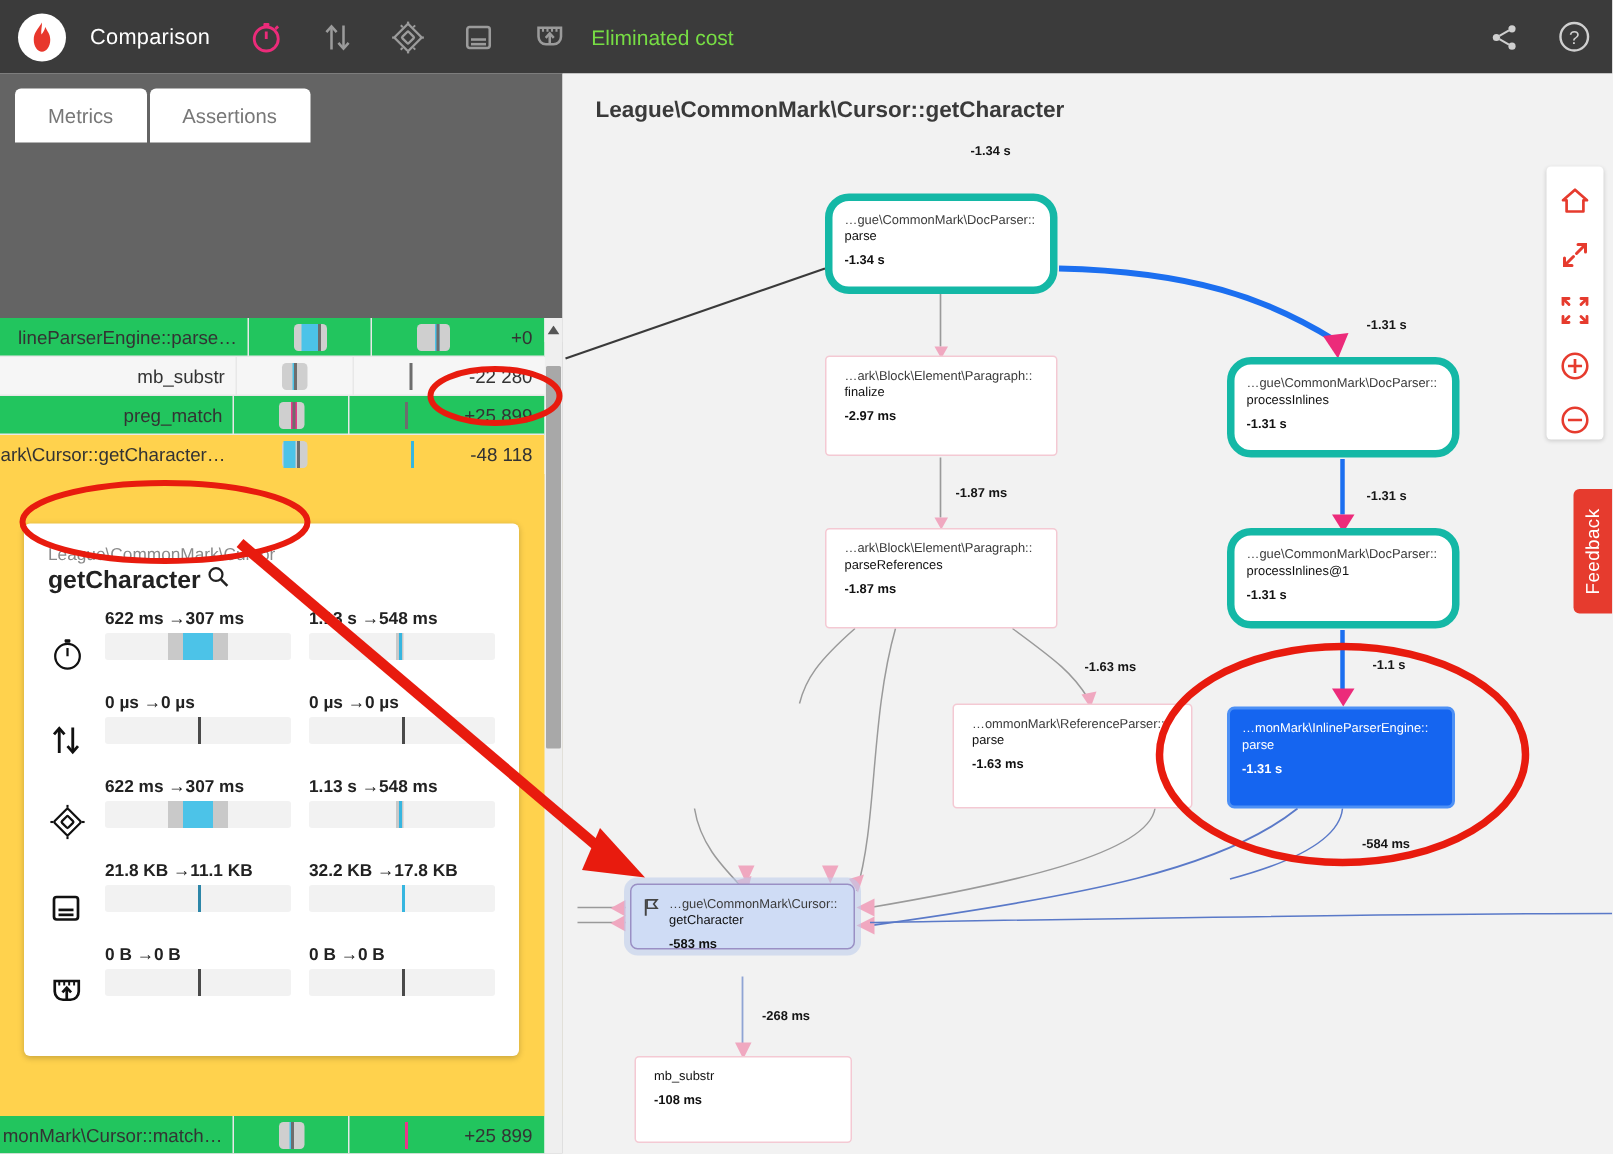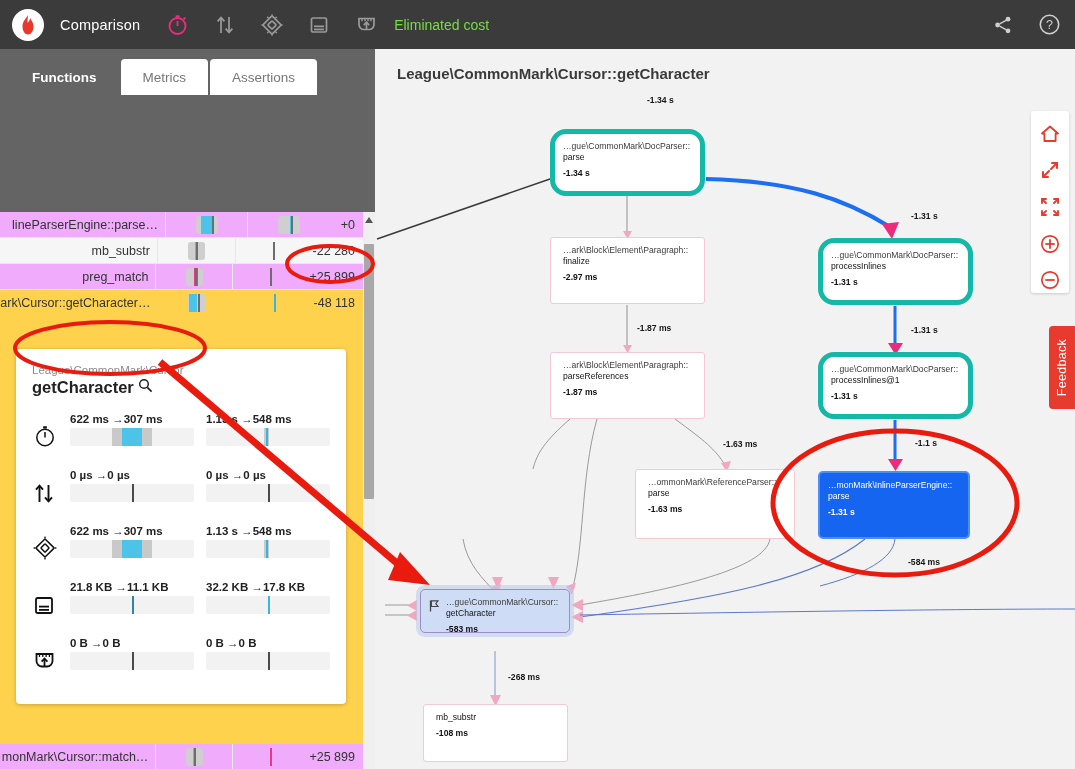--- a/index.html
+++ b/index.html
@@ -53,21 +53,21 @@
     border: 0; outline: 0; flex: 1 1 auto; height: 30px; padding: 0 10px;
     font-size: 13.5px; color: #444; font-family: "Liberation Sans", sans-serif; background: transparent;
   }
   .searchwrap input::placeholder { color: #9a9a9a; }
   .search-btn { width: 34px; height: 32px; display: flex; align-items: center; justify-content: center; cursor: pointer; border-left: 1px solid #f0f0f0; }
 
   
   .fnlist { position: absolute; top: 163px; left: 0; width: 375px; height: 606px; overflow: hidden; background: #ffffff; }
   .fnrow {
     display: flex; align-items: center; height: 26px; width: 363px;
-    border-bottom: 1px solid #e8e8e8; background: #f0abfc; cursor: pointer;
+    border-bottom: 1px solid #e8e8e8; background: #22c55e; cursor: pointer;
   }
   .fnrow.alt { background: #f6f6f6; }
   .fnrow.sel { background: #ffd24d; border-bottom: none; }
   .fn-name {
     width: 165px; text-align: right; padding-right: 7px; font-size: 12.5px; color: #333;
     white-space: nowrap; overflow: hidden; direction: rtl;
   }
   .fn-bar-cell { width: 82px; height: 26px; display: flex; align-items: center; justify-content: center; border-left: 1px solid #e8e8e8; position: relative; }
   .bar-box { width: 22px; height: 18px; background: #cfcfcf; border-radius: 3px; position: relative; }
   .bar-box .tick { position: absolute; top: 0; width: 2px; height: 18px; background: #6d6d6d; }
@@ -83,21 +83,21 @@
 
   
   .tipcard {
     position: absolute; top: 300px; left: 16px; width: 330px; height: 355px;
     background: #ffffff; border-radius: 4px; box-shadow: 0 1px 4px rgba(0,0,0,.22);
     padding: 14px 16px 10px 16px;
   }
   .tip-ns { font-size: 11.5px; color: #8a8a8a; line-height: 14px; }
   .tip-fn { font-size: 16.5px; color: #222; font-weight: bold; display: flex; align-items: center; gap: 4px; line-height: 20px; }
   .metrics { margin-top: 10px; }
-  .mrow { display: flex; align-items: center; margin-bottom: 12px; }
+  .mrow { display: flex; align-items: flex-start; margin-bottom: 12px; }
   .micon { width: 38px; height: 44px; display: flex; align-items: flex-end; justify-content: flex-start; padding-bottom: 2px; }
   .mcols { flex: 1 1 auto; display: flex; gap: 12px; }
   .mcol { flex: 1 1 0; }
   .mlabel { font-size: 11.5px; color: #222; margin-bottom: 3px; white-space: nowrap; font-weight: bold; }
   .mtrack { height: 18px; background: #f2f2f2; border-radius: 2px; position: relative; }
   .mtrack .seg { position: absolute; top: 0; height: 18px; }
   .mtrack .needle { position: absolute; top: 0; width: 2px; height: 18px; }
 
   
   .graph { position: absolute; top: 49px; left: 375px; width: 700px; height: 720px; background: #f2f2f2; overflow: hidden; }
@@ -230,23 +230,20 @@
           <circle cx="11.5" cy="11.5" r="9.2" fill="none" stroke="#cfcfcf" stroke-width="1.6"></circle>
           <text x="11.5" y="16.4" font-family="Liberation Sans, sans-serif" font-size="12.5" fill="#cfcfcf" text-anchor="middle">?</text>
         </svg>
       </div>
     </div>
   </div>
 
   <div class="leftpanel">
 
     <div class="tabs">
-      <div class="tab active">
-        <span>Functions</span>
-      </div>
       <div class="tab">
         <span>Metrics</span>
       </div>
       <div class="tab">
         <span>Assertions</span>
       </div>
     </div>
 
 
     <div class="fnlist">

